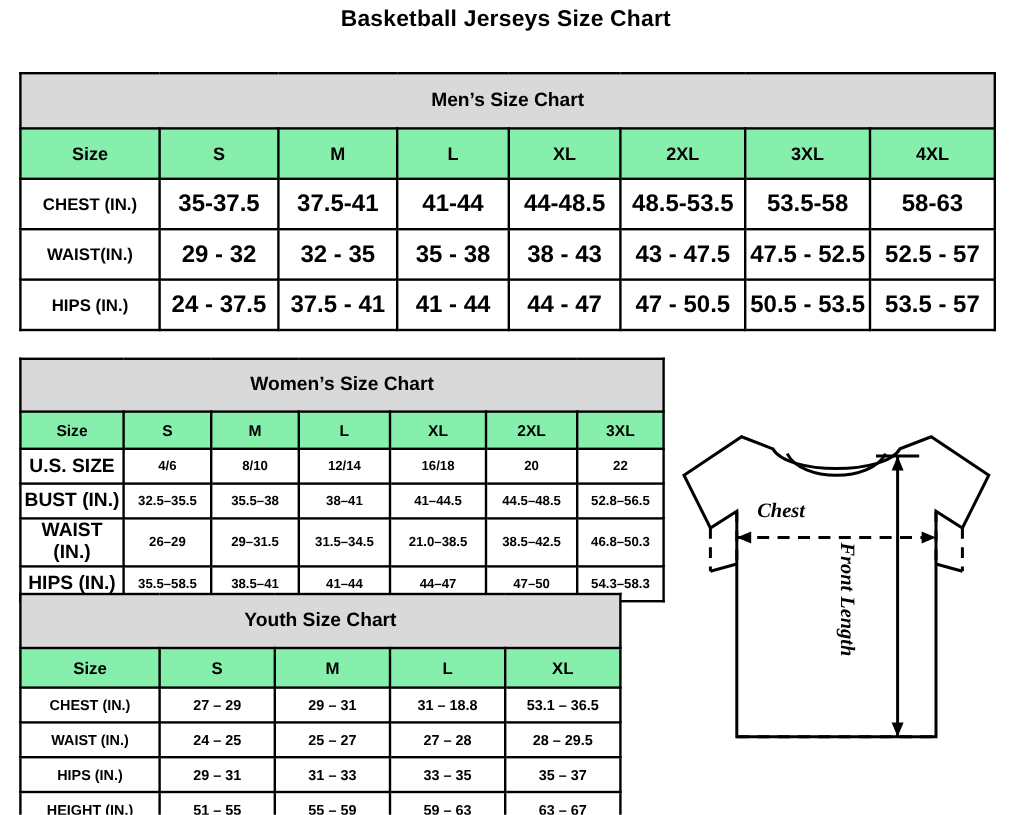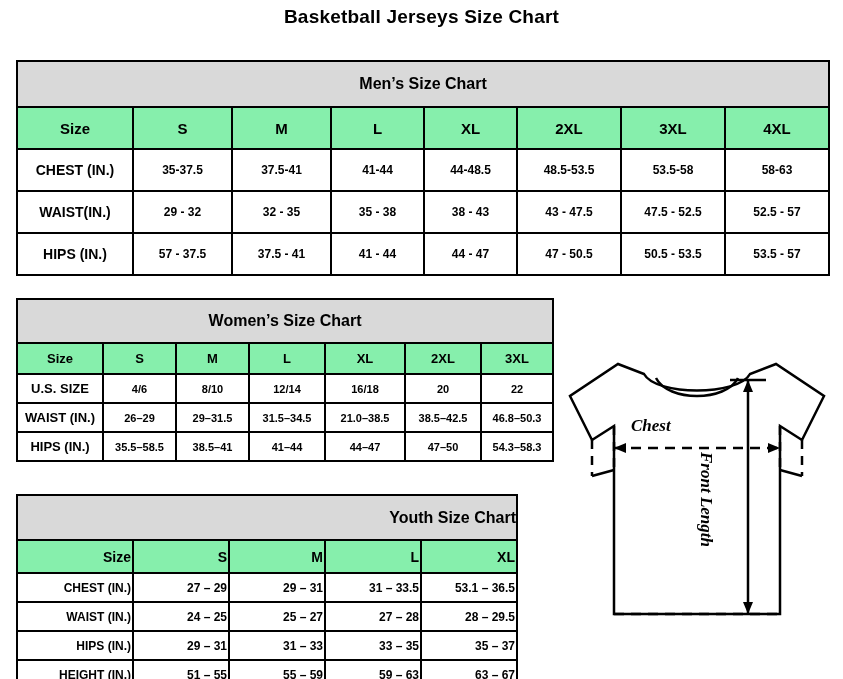--- a/index.html
+++ b/index.html
@@ -49,45 +49,45 @@
   }
 
   
   #men-table {
     position: absolute;
     left: 16px;
     top: 60px;
     width: 812px;
   }
   #men-table .tbl-head td { font-size: 16px; height: 28px; }
-  #men-table td { height: 38px; font-size: 12px; }
+  #men-table td { height: 38px; font-size: 20px; }
   #men-table .hdr-row td { font-size: 15px; }
   #men-table .rowlabel { font-size: 14px; }
 
   
   #women-table {
     position: absolute;
     left: 16px;
     top: 298px;
     width: 536px;
   }
   #women-table .tbl-head td { font-size: 16px; height: 26px; }
   #women-table td { height: 25px; font-size: 11px; }
   #women-table .hdr-row td { font-size: 13px; height: 27px; }
-  #women-table .rowlabel { font-size: 13px; }
+  #women-table .rowlabel { font-size: 16px; }
 
   
   #youth-table {
     position: absolute;
     left: 16px;
     top: 494px;
     width: 500px;
   }
   #youth-table .tbl-head td { font-size: 16px; height: 27px; }
-  #youth-table td { height: 25px; font-size: 12px; text-align: right; }
+  #youth-table td { height: 25px; font-size: 12px; }
   #youth-table .hdr-row td { font-size: 14px; height: 29px; }
   #youth-table .rowlabel { font-size: 12px; }
 
   
   #shirt-diagram {
     position: absolute;
     left: 552px;
     top: 352px;
     width: 288px;
     height: 318px;
@@ -159,21 +159,21 @@
       <td>29 - 32</td>
       <td>32 - 35</td>
       <td>35 - 38</td>
       <td>38 - 43</td>
       <td>43 - 47.5</td>
       <td>47.5 - 52.5</td>
       <td>52.5 - 57</td>
     </tr>
     <tr>
       <td class="rowlabel">HIPS (IN.)</td>
-      <td>57 - 37.5</td>
+      <td>24 - 37.5</td>
       <td>37.5 - 41</td>
       <td>41 - 44</td>
       <td>44 - 47</td>
       <td>47 - 50.5</td>
       <td>50.5 - 53.5</td>
       <td>53.5 - 57</td>
     </tr>
   </tbody>
 </table>
 
@@ -203,20 +203,29 @@
     <tr>
       <td class="rowlabel">U.S. SIZE</td>
       <td>4/6</td>
       <td>8/10</td>
       <td>12/14</td>
       <td>16/18</td>
       <td>20</td>
       <td>22</td>
     </tr>
     <tr>
+      <td class="rowlabel">BUST  (IN.)</td>
+      <td>32.5–35.5</td>
+      <td>35.5–38</td>
+      <td>38–41</td>
+      <td>41–44.5</td>
+      <td>44.5–48.5</td>
+      <td>52.8–56.5</td>
+    </tr>
+    <tr>
       <td class="rowlabel">WAIST  (IN.)</td>
       <td>26–29</td>
       <td>29–31.5</td>
       <td>31.5–34.5</td>
       <td>21.0–38.5</td>
       <td>38.5–42.5</td>
       <td>46.8–50.3</td>
     </tr>
     <tr>
       <td class="rowlabel">HIPS  (IN.)</td>
@@ -246,21 +255,21 @@
       <td>Size</td>
       <td>S</td>
       <td>M</td>
       <td>L</td>
       <td>XL</td>
     </tr>
     <tr>
       <td class="rowlabel">CHEST (IN.)</td>
       <td>27 – 29</td>
       <td>29 – 31</td>
-      <td>31 – 33.5</td>
+      <td>31 – 18.8</td>
       <td>53.1 – 36.5</td>
     </tr>
     <tr>
       <td class="rowlabel">WAIST (IN.)</td>
       <td>24 – 25</td>
       <td>25 – 27</td>
       <td>27 – 28</td>
       <td>28 – 29.5</td>
     </tr>
     <tr>

